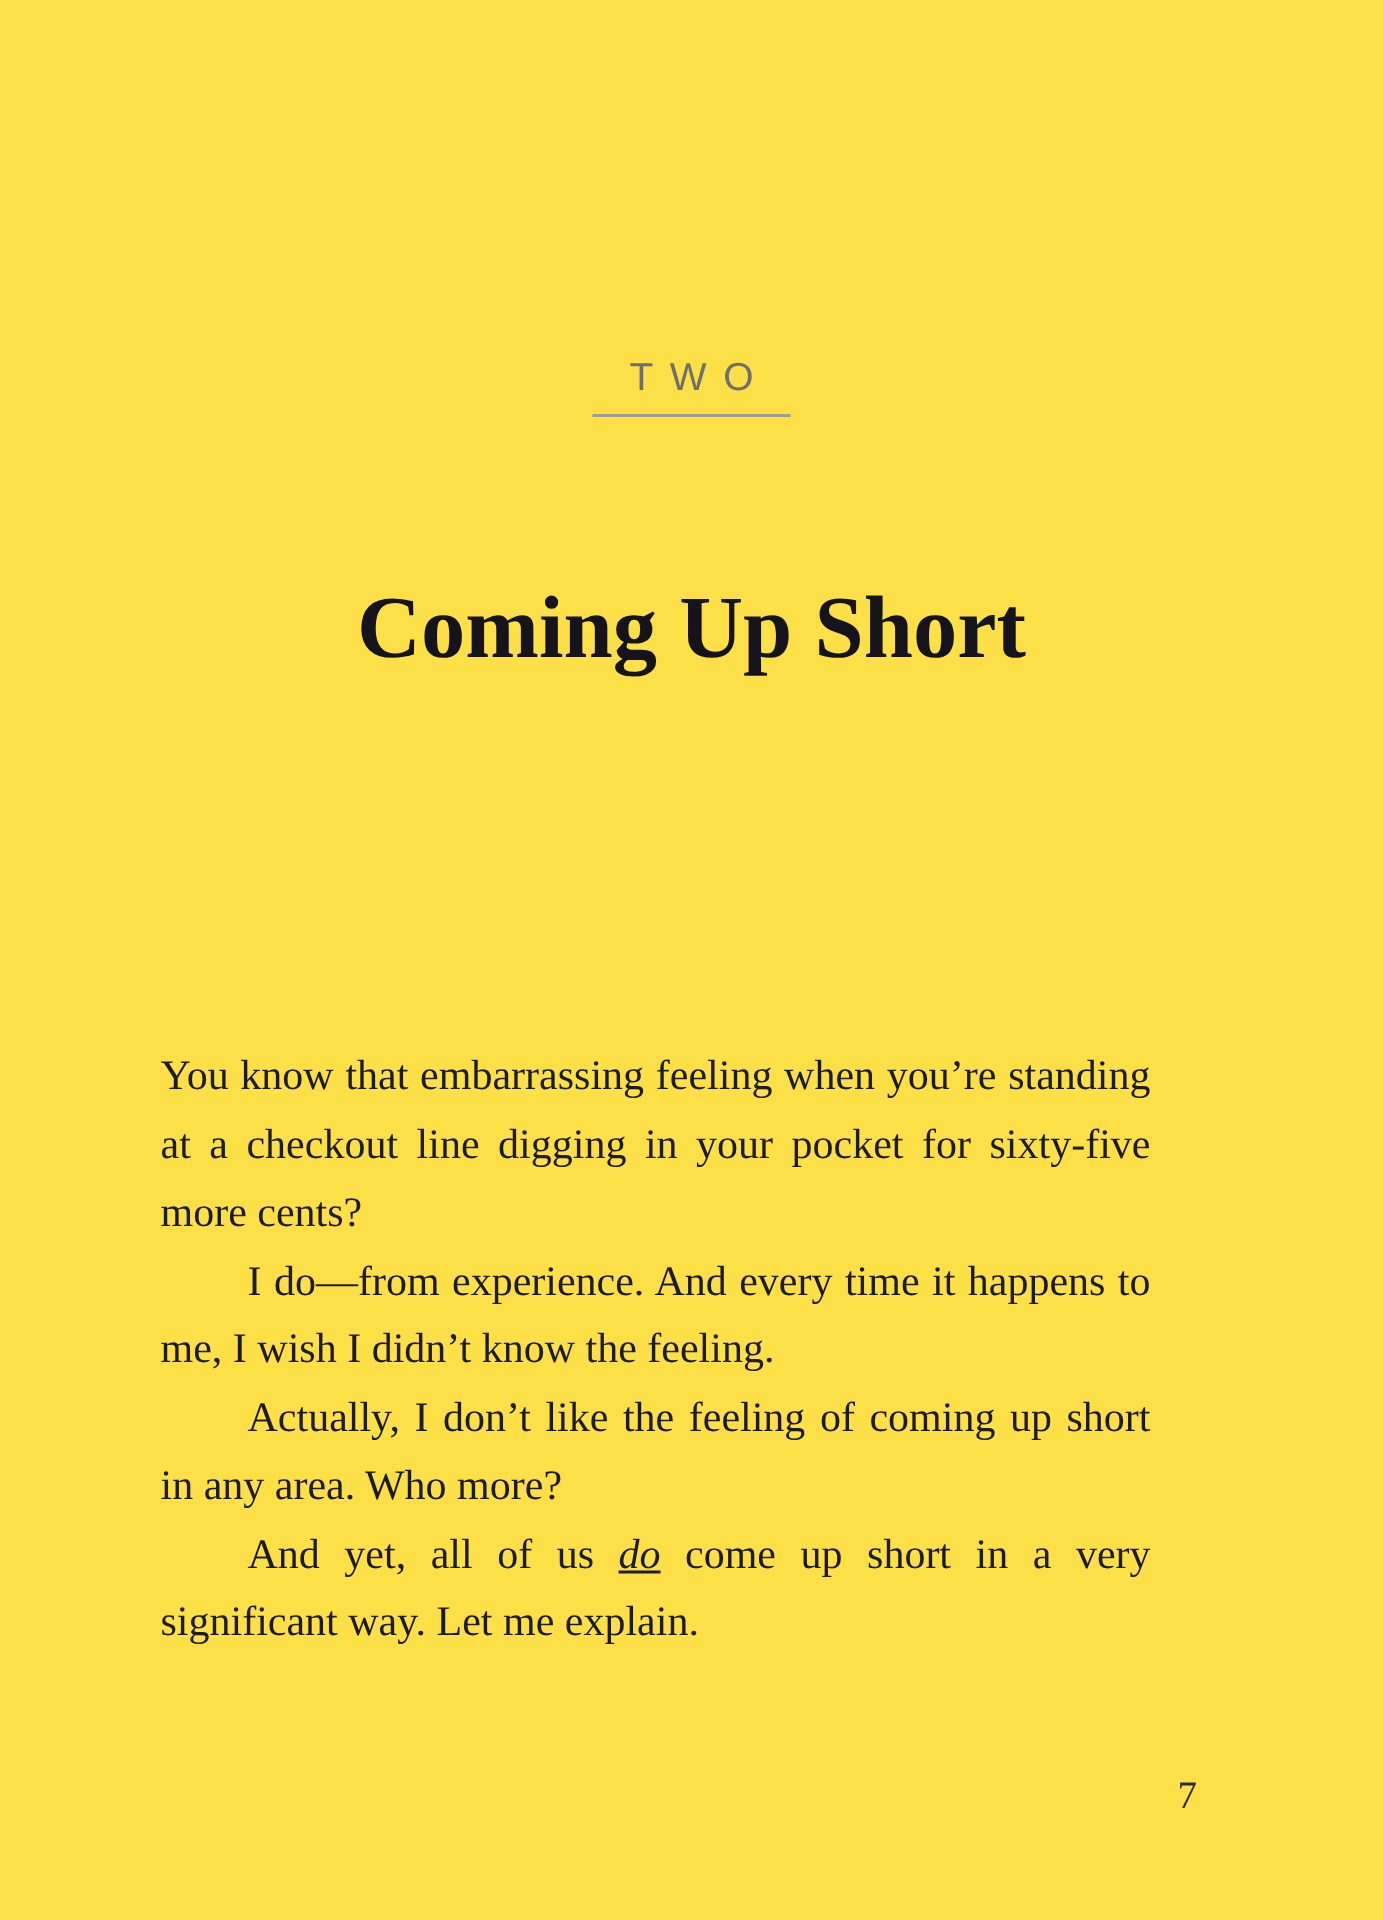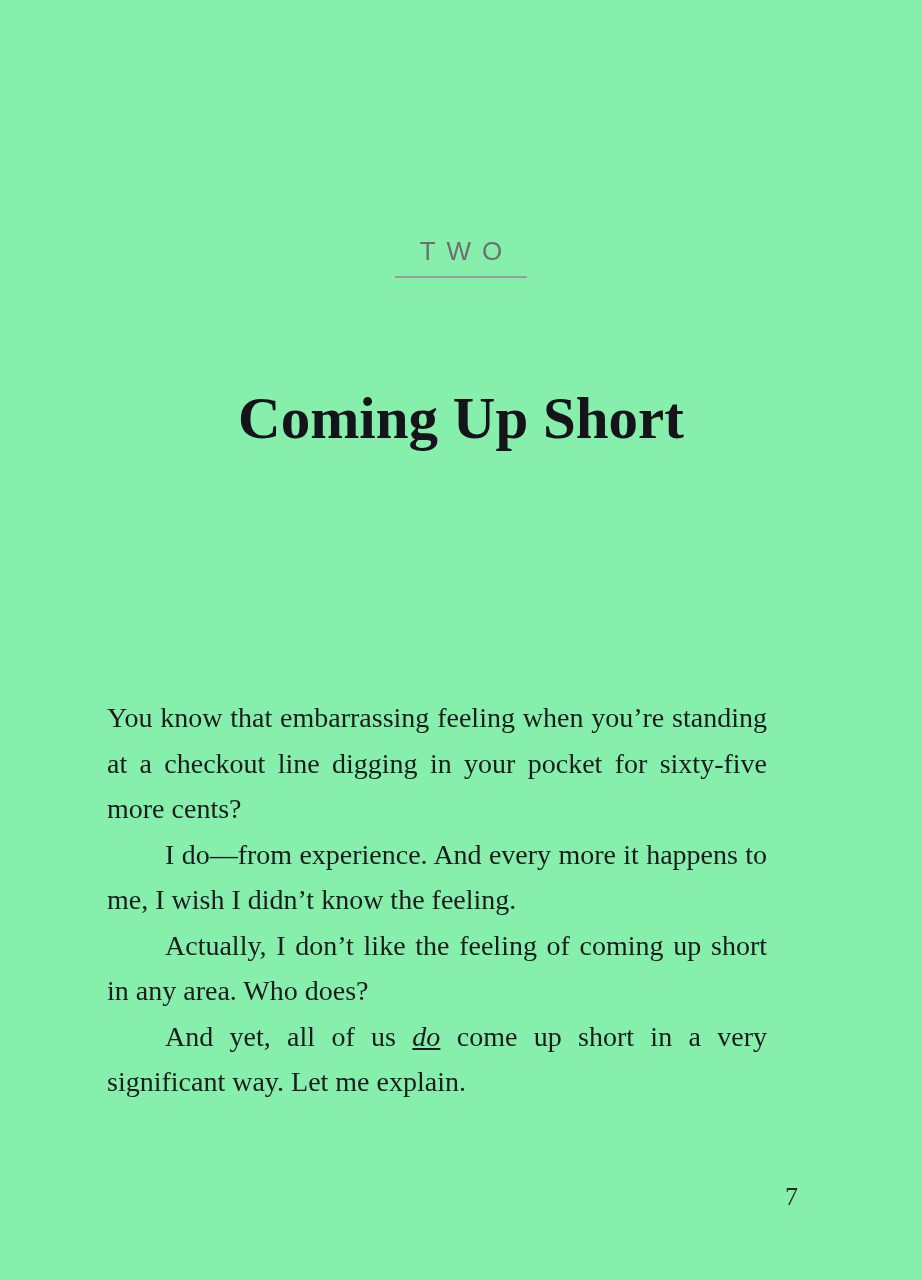--- a/index.html
+++ b/index.html
@@ -1,20 +1,20 @@
 <!DOCTYPE html>
 <html><head>
 <meta charset="utf-8">
 <style>
   html, body { margin: 0; padding: 0; background: #ffffff; }
   .page {
     position: relative;
     width: 922px;
     height: 1280px;
-    background: #86efac;
+    background: #fde047;
     font-family: "Liberation Serif", serif;
     overflow: hidden;
   }
   .chapter-head {
     position: absolute;
     top: 236px;
     left: 0;
     width: 100%;
     text-align: center;
   }
@@ -76,20 +76,20 @@
 
   <div class="chapter-head">
     <span class="chapter-label">TWO</span>
     <div class="divider"></div>
   </div>
 
   <h1 class="chapter-title">Coming Up Short</h1>
 
   <div class="body-text">
       <p class="para"><span>You know that embarrassing feeling when you’re standing at a checkout line digging in your pocket for sixty-five more cents?</span></p>
-      <p class="para indent"><span>I do—from experience. And every more it happens to me, I wish I didn’t know the feeling.</span></p>
-      <p class="para indent"><span>Actually, I don’t like the feeling of coming up short in any area. Who does?</span></p>
+      <p class="para indent"><span>I do—from experience. And every time it happens to me, I wish I didn’t know the feeling.</span></p>
+      <p class="para indent"><span>Actually, I don’t like the feeling of coming up short in any area. Who more?</span></p>
       <p class="para indent"><span>And yet, all of us </span><span class="italic">do</span><span> come up short in a very significant way. Let me explain.</span></p>
     </div>
 
   <div class="page-number">7</div>
 
 </div>
 
 </body></html>

